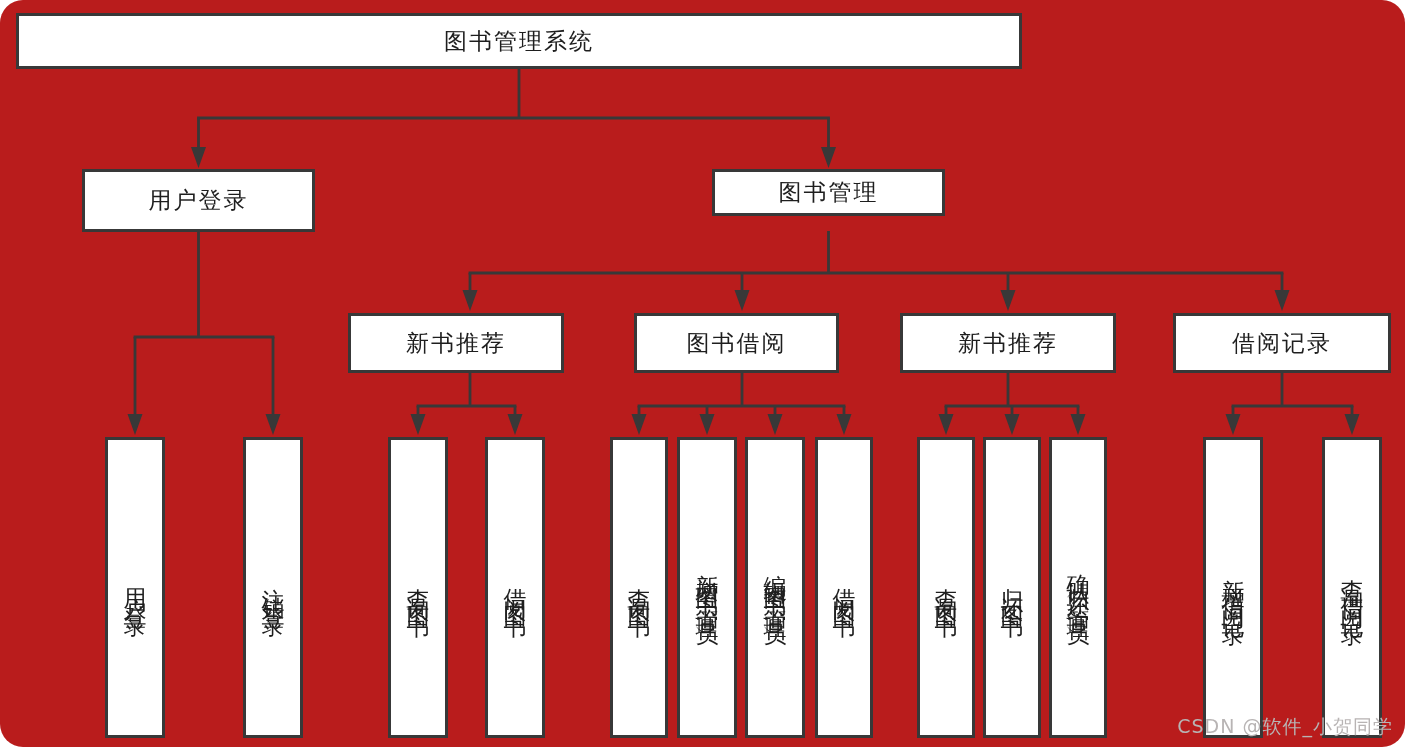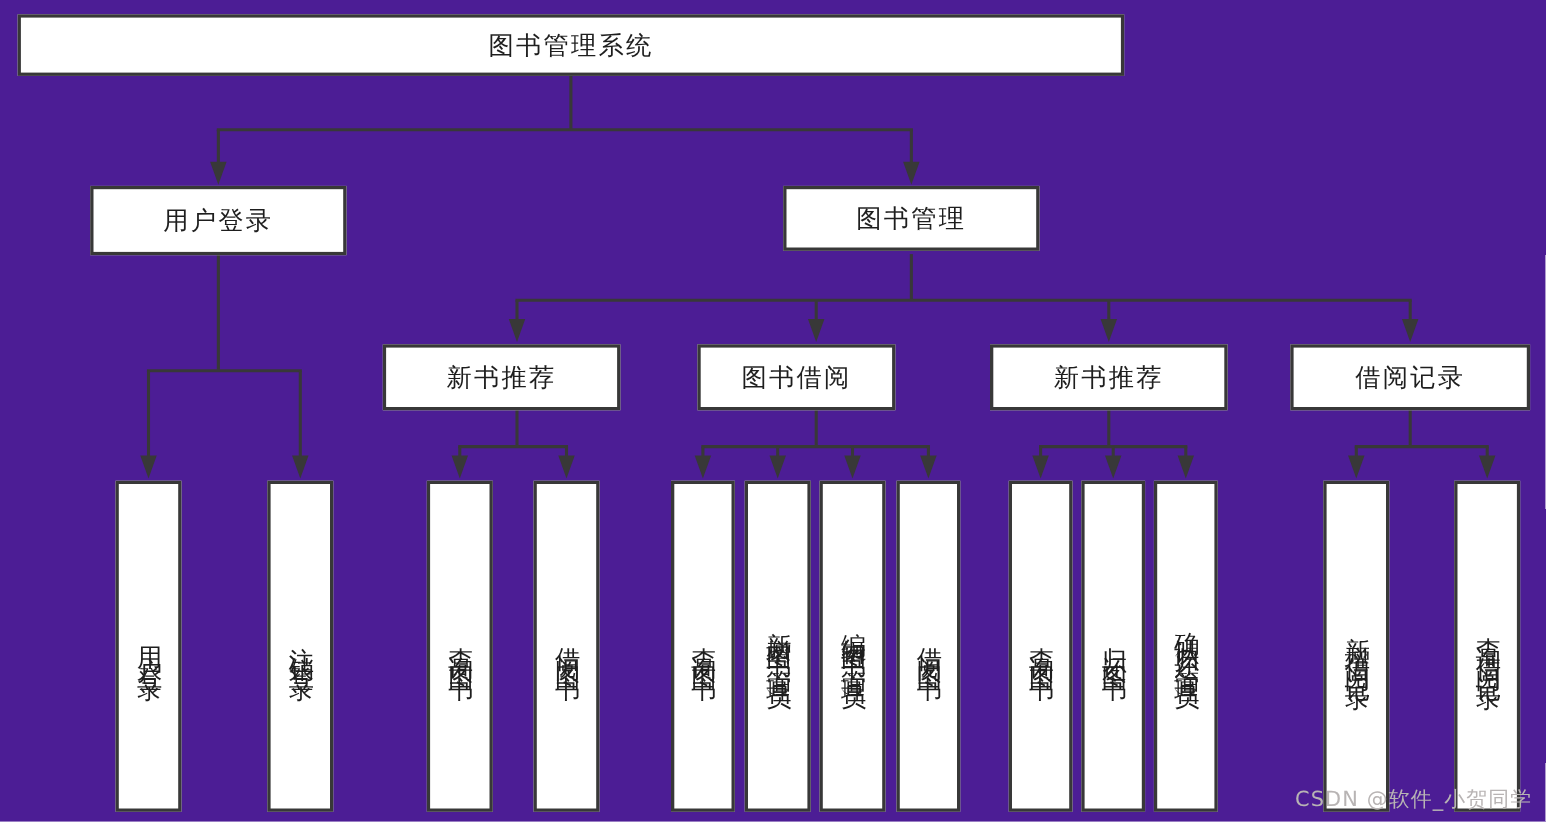--- a/index.html
+++ b/index.html
@@ -54,21 +54,21 @@
     bottom: 7px;
     z-index: 3;
     font-size: 19px;
     letter-spacing: 1px;
     white-space: nowrap;
   }
 </style>
 </head>
 <body>
 
-<div id="stage" style="background: #4c1d95;">
+<div id="stage" style="background: #b91c1c; border-radius: 23px;">
   <svg id="connectors" viewBox="0 0 1405 747">
       <line x1="519" y1="68" x2="519" y2="118" stroke="#383838" stroke-width="2.8"></line>
       <line x1="197.1" y1="118" x2="829.9" y2="118" stroke="#383838" stroke-width="2.8"></line>
       <line x1="198.5" y1="118" x2="198.5" y2="154" stroke="#383838" stroke-width="2.8"></line>
       <polygon points="191,147 206,147 198.5,168" fill="#383838"></polygon>
       <line x1="828.5" y1="118" x2="828.5" y2="154" stroke="#383838" stroke-width="2.8"></line>
       <polygon points="821,147 836,147 828.5,168" fill="#383838"></polygon>
       <line x1="828.5" y1="231" x2="828.5" y2="273" stroke="#383838" stroke-width="2.8"></line>
       <line x1="468.6" y1="273" x2="1283.4" y2="273" stroke="#383838" stroke-width="2.8"></line>
       <line x1="470" y1="273" x2="470" y2="297" stroke="#383838" stroke-width="2.8"></line>
@@ -116,27 +116,27 @@
       <line x1="1352" y1="406" x2="1352" y2="421" stroke="#383838" stroke-width="2.8"></line>
       <polygon points="1344.5,414 1359.5,414 1352,435" fill="#383838"></polygon>
     </svg>
   <div id="nodes">
       <div class="node h" style="left: 16px; top: 13px; width: 1006px; height: 56px; border-color: rgb(56, 56, 56); color: rgb(30, 30, 30);">
         <span class="lbl">图书管理系统</span>
       </div>
       <div class="node h" style="left: 82px; top: 169px; width: 233px; height: 63px; border-color: rgb(56, 56, 56); color: rgb(30, 30, 30);">
         <span class="lbl">用户登录</span>
       </div>
-      <div class="node h" style="left: 712px; top: 169px; width: 233px; height: 59px; border-color: rgb(56, 56, 56); color: rgb(30, 30, 30);">
+      <div class="node h" style="left: 712px; top: 169px; width: 233px; height: 47px; border-color: rgb(56, 56, 56); color: rgb(30, 30, 30);">
         <span class="lbl">图书管理</span>
       </div>
       <div class="node h" style="left: 348px; top: 313px; width: 216px; height: 60px; border-color: rgb(56, 56, 56); color: rgb(30, 30, 30);">
         <span class="lbl">新书推荐</span>
       </div>
-      <div class="node h" style="left: 634px; top: 313px; width: 180px; height: 60px; border-color: rgb(56, 56, 56); color: rgb(30, 30, 30);">
+      <div class="node h" style="left: 634px; top: 313px; width: 205px; height: 60px; border-color: rgb(56, 56, 56); color: rgb(30, 30, 30);">
         <span class="lbl">图书借阅</span>
       </div>
       <div class="node h" style="left: 900px; top: 313px; width: 216px; height: 60px; border-color: rgb(56, 56, 56); color: rgb(30, 30, 30);">
         <span class="lbl">新书推荐</span>
       </div>
       <div class="node h" style="left: 1173px; top: 313px; width: 218px; height: 60px; border-color: rgb(56, 56, 56); color: rgb(30, 30, 30);">
         <span class="lbl">借阅记录</span>
       </div>
       <div class="node v" style="left: 105px; top: 437px; width: 60px; height: 301px; border-color: rgb(56, 56, 56); color: rgb(30, 30, 30);">
         <span class="lbl">用户登录</span>

